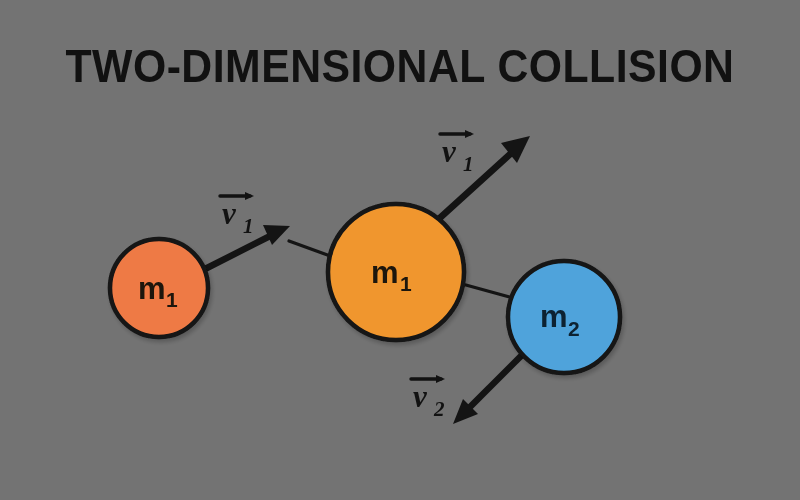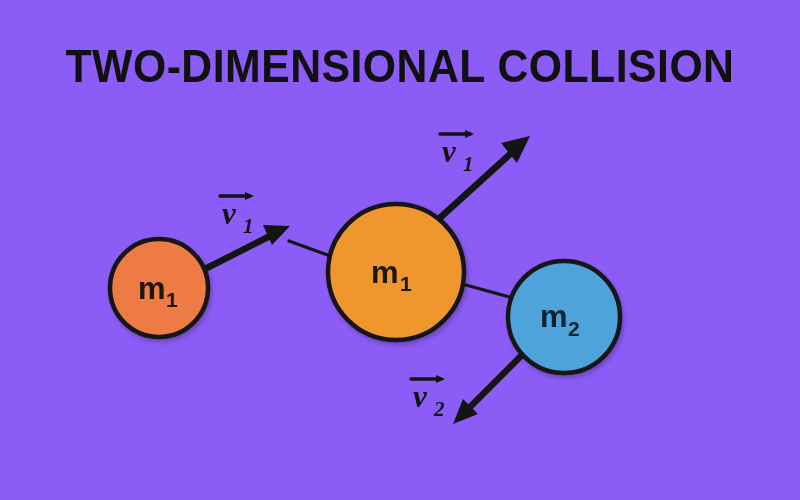--- a/index.html
+++ b/index.html
@@ -61,21 +61,21 @@
     font-family: "Liberation Serif", serif;
     font-style: italic;
     font-weight: 700;
     font-size: 21px;
     fill: #121212;
   }
 </style>
 </head>
 <body style="background: rgb(248, 245, 240);">
 
-<div id="stage" style="background: #8b5cf6; text-align: center;">
+<div id="stage" style="background: #737373; text-align: center;">
 
   <svg id="diagram-svg" viewBox="0 0 800 500">
 
     <defs>
       <filter id="softshadow" x="-30%" y="-30%" width="160%" height="160%">
         <feGaussianBlur in="SourceAlpha" stdDeviation="2.2"></feGaussianBlur>
         <feOffset dx="1.5" dy="2.5" result="off"></feOffset>
         <feComponentTransfer in="off" result="sh">
           <feFuncA type="linear" slope="0.22"></feFuncA>
         </feComponentTransfer>

